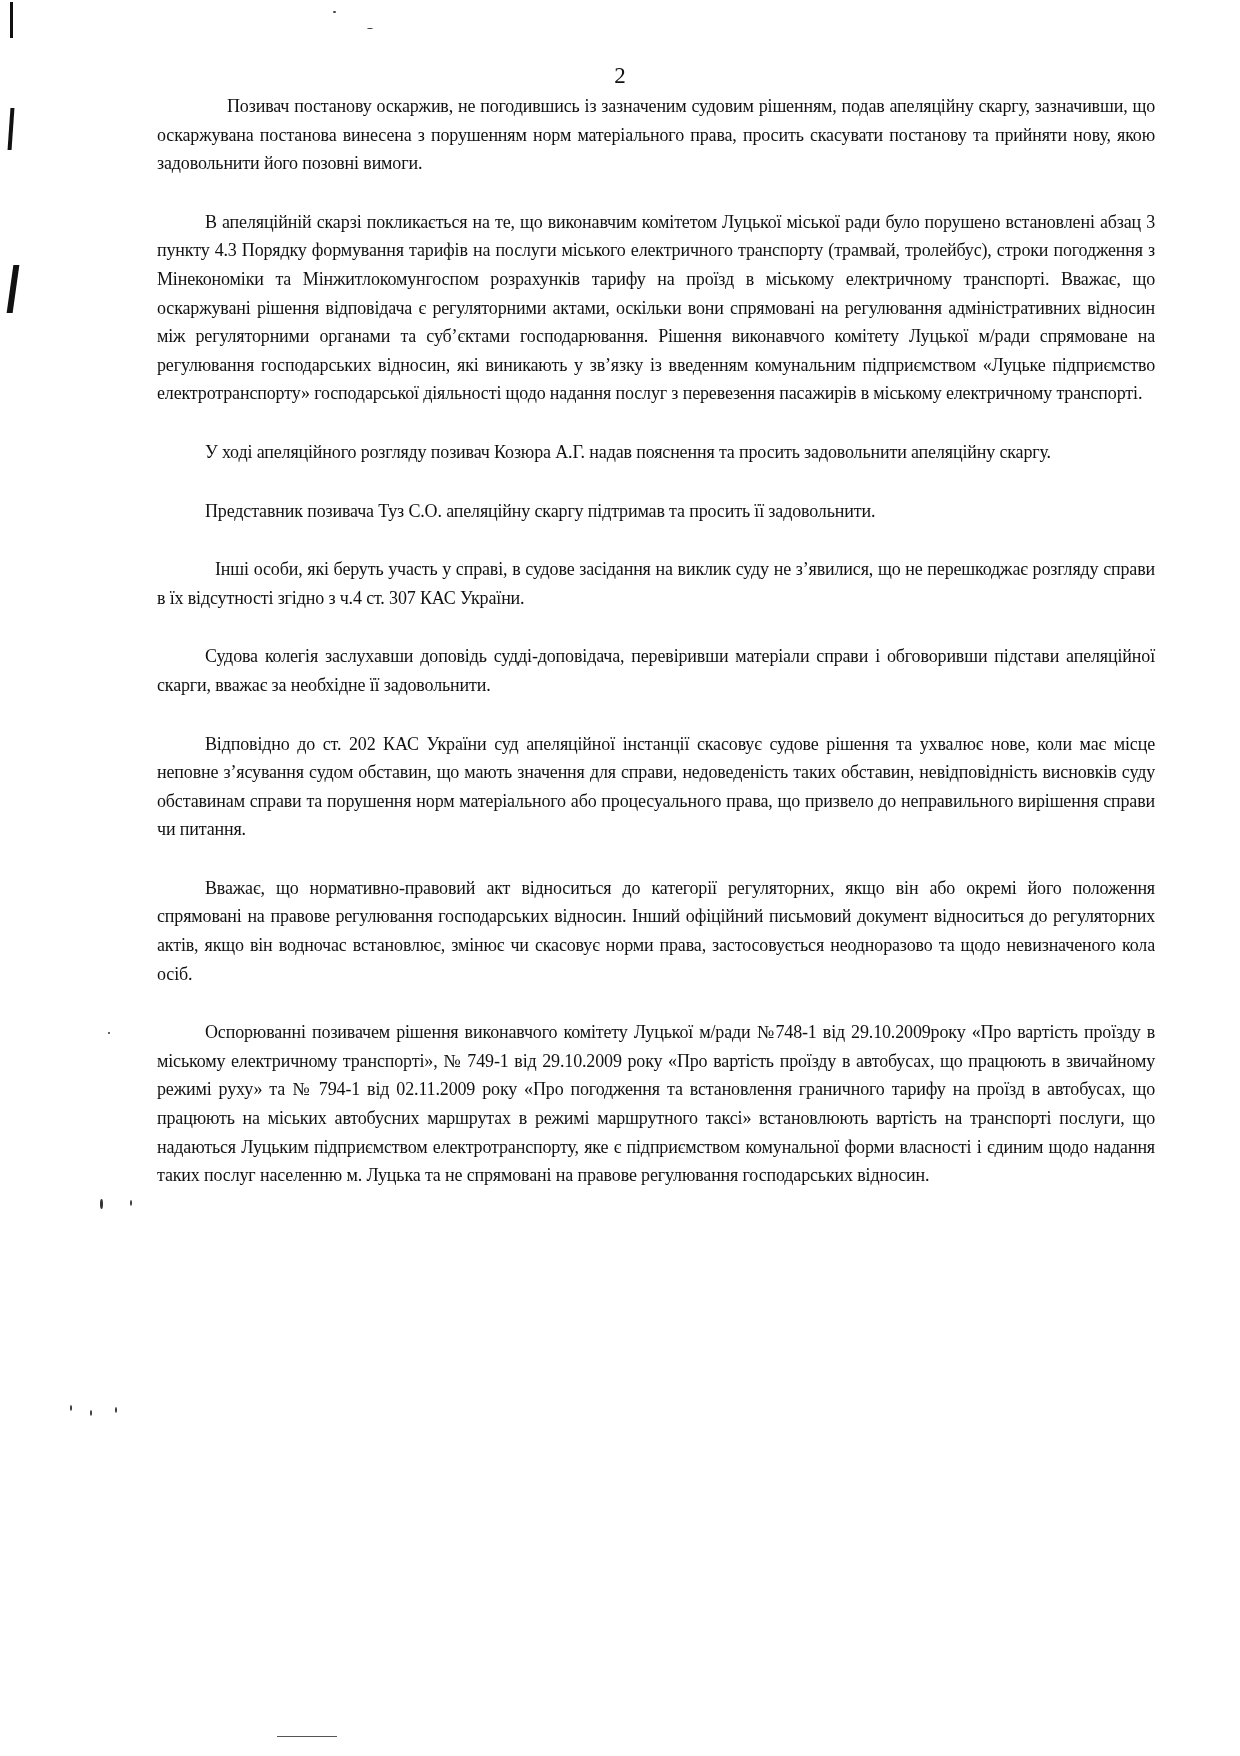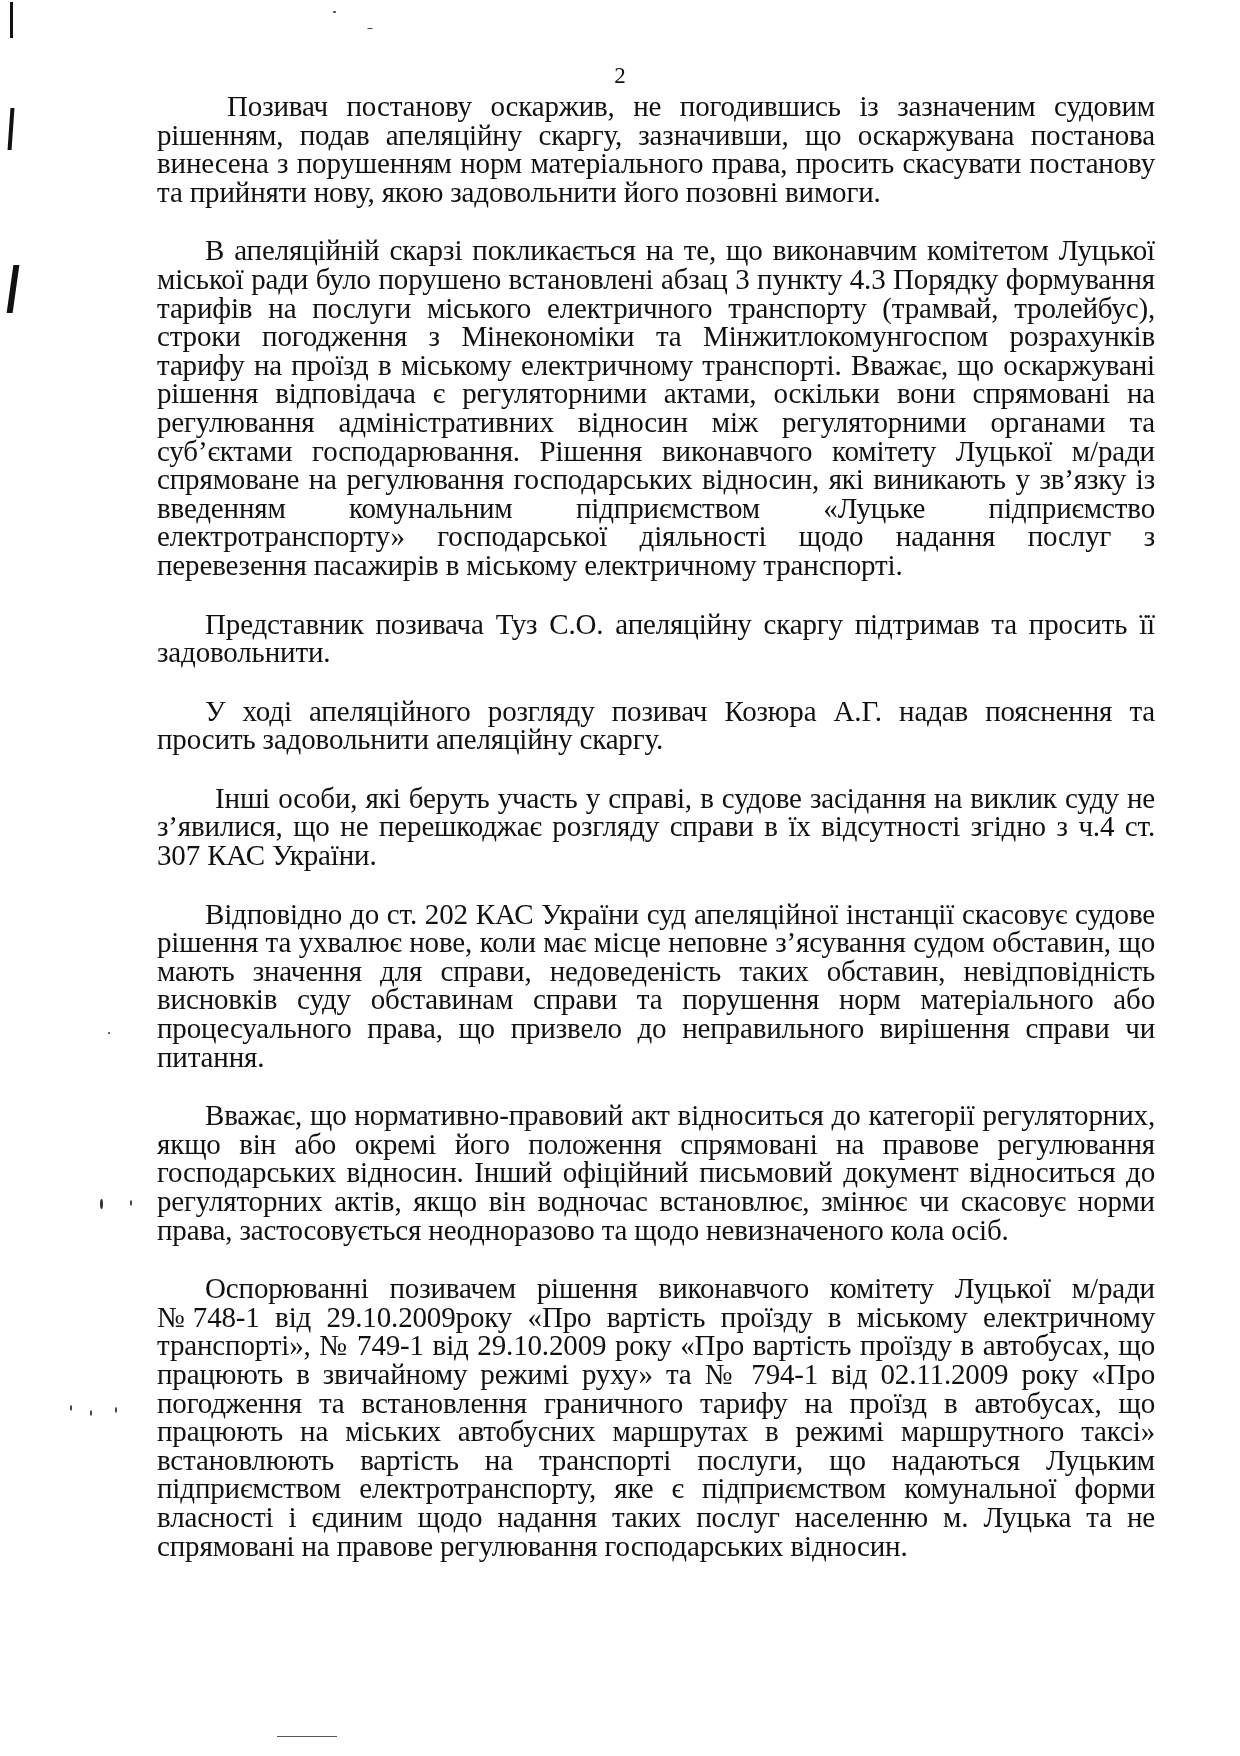--- a/index.html
+++ b/index.html
@@ -10,21 +10,21 @@
     font-family: "Liberation Serif", "DejaVu Serif", serif;
   }
   .page-number {
     position: absolute; left: 0; width: 1240px; top: 62px;
     text-align: center; font-size: 23px; line-height: 28px;
   }
   .body-text {
     position: absolute; left: 157px; width: 998px; top: 92px;
   }
   .para {
-    font-size: 29px; line-height: 28.6px; text-align: justify;
+    font-size: 18px; line-height: 28.6px; text-align: justify;
     text-indent: 48px; margin: 0 0 30px 0; letter-spacing: -0.15px;
   }
   .para.p1 { text-indent: 70px; }
   .para.p6 { text-indent: 58px; }
   .para.last { margin-bottom: 16px; }
   
   .mark { position: absolute; background: #111; }
   .speck { position: absolute; background: #333; border-radius: 50%; }
 </style>
 </head>
@@ -43,20 +43,21 @@
   <div class="speck" style="left:70px;top:1405px;width:2px;height:6px;"></div>
   <div class="speck" style="left:90px;top:1410px;width:2px;height:6px;"></div>
   <div class="speck" style="left:115px;top:1407px;width:2px;height:6px;"></div>
   <div class="mark" style="left:277px;top:1736px;width:60px;height:1px;background:#555;"></div>
 
   <div class="page-number">2</div>
 
   <div class="body-text">
     <p class="para p1">Позивач постанову оскаржив, не погодившись із зазначеним судовим рішенням, подав апеляційну скаргу, зазначивши, що оскаржувана постанова винесена з порушенням норм матеріального права, просить скасувати постанову та прийняти нову, якою задовольнити його позовні вимоги.</p>
     <p class="para">В апеляційній скарзі покликається на те, що виконавчим комітетом Луцької міської ради було порушено встановлені абзац 3 пункту 4.3 Порядку формування тарифів на послуги міського електричного транспорту (трамвай, тролейбус), строки погодження з Мінекономіки та Мінжитлокомунгоспом розрахунків тарифу на проїзд в міському електричному транспорті. Вважає, що оскаржувані рішення відповідача є регуляторними актами, оскільки вони спрямовані на регулювання адміністративних відносин між регуляторними органами та суб’єктами господарювання. Рішення виконавчого комітету Луцької м/ради спрямоване на регулювання господарських відносин, які виникають у зв’язку із введенням комунальним підприємством «Луцьке підприємство електротранспорту» господарської діяльності щодо надання послуг з перевезення пасажирів в міському електричному транспорті.</p>
+    <p class="para">У ході апеляційного розгляду позивач Козюра А.Г. надав пояснення та просить задовольнити апеляційну скаргу.</p>
     <p class="para">Представник позивача Туз С.О. апеляційну скаргу підтримав та просить її задовольнити.</p>
-    <p class="para">У ході апеляційного розгляду позивач Козюра А.Г. надав пояснення та просить задовольнити апеляційну скаргу.</p>
     <p class="para p6">Інші особи, які беруть участь у справі, в судове засідання на виклик суду не з’явилися, що не перешкоджає розгляду справи в їх відсутності згідно з ч.4 ст. 307 КАС України.</p>
+    <p class="para">Судова колегія заслухавши доповідь судді-доповідача, перевіривши матеріали справи і обговоривши підстави апеляційної скарги, вважає за необхідне її задовольнити.</p>
     <p class="para">Відповідно до ст. 202 КАС України суд апеляційної інстанції скасовує судове рішення та ухвалює нове, коли має місце неповне з’ясування судом обставин, що мають значення для справи, недоведеність таких обставин, невідповідність висновків суду обставинам справи та порушення норм матеріального або процесуального права, що призвело до неправильного вирішення справи чи питання.</p>
     <p class="para">Вважає, що нормативно-правовий акт відноситься до категорії регуляторних, якщо він або окремі його положення спрямовані на правове регулювання господарських відносин. Інший офіційний письмовий документ відноситься до регуляторних актів, якщо він водночас встановлює, змінює чи скасовує норми права, застосовується неодноразово та щодо невизначеного кола осіб.</p>
     <p class="para last">Оспорюванні позивачем рішення виконавчого комітету Луцької м/ради №748-1 від 29.10.2009року «Про вартість проїзду в міському електричному транспорті», № 749-1 від 29.10.2009 року «Про вартість проїзду в автобусах, що працюють в звичайному режимі руху» та № 794-1 від 02.11.2009 року «Про погодження та встановлення граничного тарифу на проїзд в автобусах, що працюють на міських автобусних маршрутах в режимі маршрутного таксі» встановлюють вартість на транспорті послуги, що надаються Луцьким підприємством електротранспорту, яке є підприємством комунальної форми власності і єдиним щодо надання таких послуг населенню м. Луцька та не спрямовані на правове регулювання господарських відносин.</p>
   </div>
 </div>
 
 </body></html>

